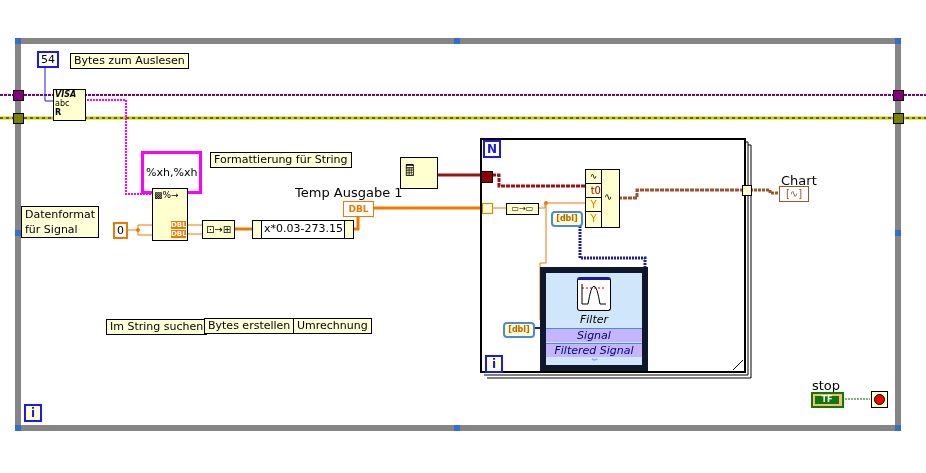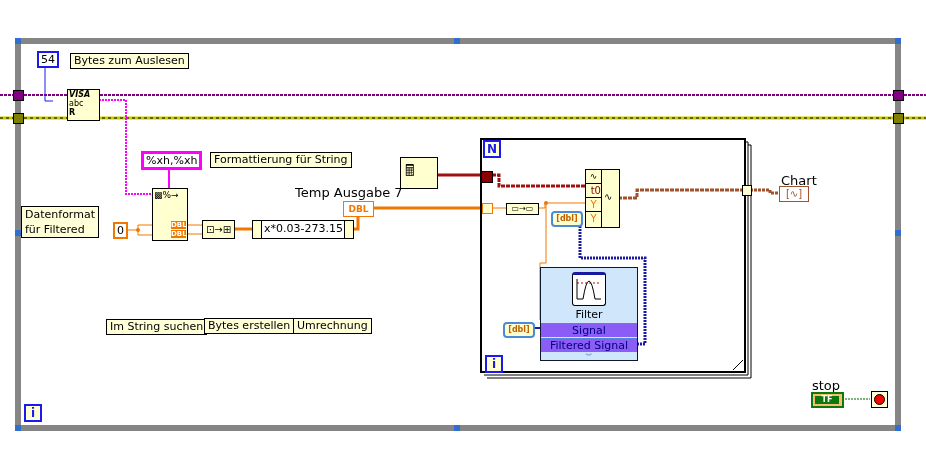--- a/index.html
+++ b/index.html
@@ -3,26 +3,26 @@
 <meta charset="utf-8">
 <style>
   html,body{margin:0;padding:0;background:#fff;}
   body{width:926px;height:473px;position:relative;overflow:hidden;font-family:"DejaVu Sans","Liberation Sans",sans-serif;font-size:11px;color:#000;}
   .abs{position:absolute;}
   .frame-bar{position:absolute;background:#858585;}
   .corner{position:absolute;width:6px;height:6px;background:#2f6fd0;}
   .label-box{position:absolute;background:#ffffd8;border:1px solid #000;padding:0 3px;line-height:14px;font-size:11px;white-space:nowrap;}
   .const{position:absolute;background:#fff;border:2px solid #1a1af0;line-height:13px;padding:0 2px;font-size:11px;color:#000;}
   .const.orange{border-color:#f07800;}
-  .const.pink{border:3px solid #ff00ff;line-height:13px;padding:0 2px;}
+  .const.pink{border:3px solid #ff00ff;line-height:13px;padding:12px 2px;}
   .node{position:absolute;background:#ffffd0;border:1px solid #000;}
   .txt{position:absolute;font-size:13px;white-space:nowrap;}
   .iter{position:absolute;width:14px;height:14px;border:2px solid #1a1af0;background:#ffffd0;color:#1a1af0;font-weight:bold;font-size:12px;text-align:center;line-height:14px;}
-  .filter{position:absolute;background:#cfe6fb;border:1px solid #0f172a;}
-  .filter-row{position:absolute;left:0;right:0;height:13px;background:#8b5cf6;border-top:1px solid #4a8bd8;text-align:center;line-height:13px;font-size:11px;color:#000080;}
+  .filter{position:absolute;background:#cfe6fb;border:6px solid #0f172a;font-style:italic;}
+  .filter-row{position:absolute;left:0;right:0;height:13px;background:#c4b5fd;border-top:1px solid #4a8bd8;text-align:center;line-height:13px;font-size:11px;color:#000080;}
   svg{position:absolute;left:0;top:0;}
 </style>
 </head>
 <body>
 
 <svg width="926" height="473">
 
   <line x1="0" y1="95" x2="926" y2="95" stroke="#800080" stroke-width="2" stroke-dasharray="3,1"></line>
 
   <line x1="0" y1="118" x2="926" y2="118" stroke="#c8c800" stroke-width="3"></line>
@@ -80,51 +80,51 @@
 <div class="corner" style="left:895px;top:230px;"></div>
 
 <div class="abs" style="left:13px;top:90px;width:9px;height:9px;background:#800080;border:1px solid #000;"></div>
 <div class="abs" style="left:13px;top:113px;width:9px;height:9px;background:#808000;border:1px solid #000;"></div>
 <div class="abs" style="left:893px;top:90px;width:9px;height:9px;background:#800080;border:1px solid #000;"></div>
 <div class="abs" style="left:893px;top:113px;width:9px;height:9px;background:#808000;border:1px solid #000;"></div>
 
 <div class="const" style="left:37px;top:51px;">54</div>
 <div class="label-box" style="left:70px;top:53px;">Bytes zum Auslesen</div>
 
-<div class="node" style="left:67px;top:89px;width:30px;height:30px;font-size:8px;line-height:9px;padding-left:1px;">
+<div class="node" style="left:53px;top:89px;width:30px;height:30px;font-size:8px;line-height:9px;padding-left:1px;">
   <div style="font-style:italic;font-weight:bold;">VISA</div>
   <div>abc</div>
   <div style="font-weight:bold;">R</div>
 </div>
 
 <div class="const pink" style="left:141px;top:151px;">%xh,%xh</div>
 <div class="label-box" style="left:210px;top:152px;">Formattierung für String</div>
 
 <div class="label-box" style="left:21px;top:206px;line-height:15px;">
   <div>Datenformat</div>
-  <div>für Filtered</div>
+  <div>für Signal</div>
 </div>
 
 <div class="const orange" style="left:113px;top:222px;">0</div>
 
 <div class="node" style="left:152px;top:188px;width:34px;height:51px;">
   <div class="abs" style="left:1px;top:1px;font-size:9px;">▩%→</div>
   <div class="abs" style="left:18px;top:32px;width:15px;height:8px;background:#f07800;color:#fff;font-size:7px;line-height:8px;text-align:center;font-weight:bold;">DBL</div>
   <div class="abs" style="left:18px;top:41px;width:15px;height:8px;background:#f07800;color:#fff;font-size:7px;line-height:8px;text-align:center;font-weight:bold;">DBL</div>
 </div>
 
 <div class="node" style="left:202px;top:220px;width:31px;height:17px;text-align:center;font-size:10px;line-height:17px;"><span>⊡→⊞</span></div>
 
 <div class="node" style="left:252px;top:220px;width:100px;height:17px;background:#fff;">
   <div class="abs" style="left:0;top:0;width:8px;height:17px;background:#ffffd0;border-right:1px solid #000;"></div>
   <div class="abs" style="left:11px;top:1px;font-size:11px;">x*0.03-273.15</div>
   <div class="abs" style="right:0;top:0;width:8px;height:17px;background:#ffffd0;border-left:1px solid #000;"></div>
 </div>
 
-<div class="txt" style="left:295px;top:185px;">Temp Ausgabe 7</div>
+<div class="txt" style="left:295px;top:185px;">Temp Ausgabe 1</div>
 <div class="abs" style="left:343px;top:201px;width:29px;height:14px;border:1px solid #f07800;background:#fff;color:#f07800;font-size:9px;font-weight:bold;line-height:14px;text-align:center;">DBL</div>
 
 <div class="node" style="left:400px;top:157px;width:36px;height:30px;">
   <div class="abs" style="left:4px;top:3px;font-size:16px;line-height:20px;">🖩</div>
 </div>
 
 <div class="iter" style="left:483px;top:140px;">N</div>
 <div class="abs" style="left:481px;top:171px;width:10px;height:10px;background:#8b0000;border:1px solid #000;"></div>
 <div class="abs" style="left:482px;top:203px;width:9px;height:9px;background:#ffffd0;border:1px solid #f07800;"></div>
 

